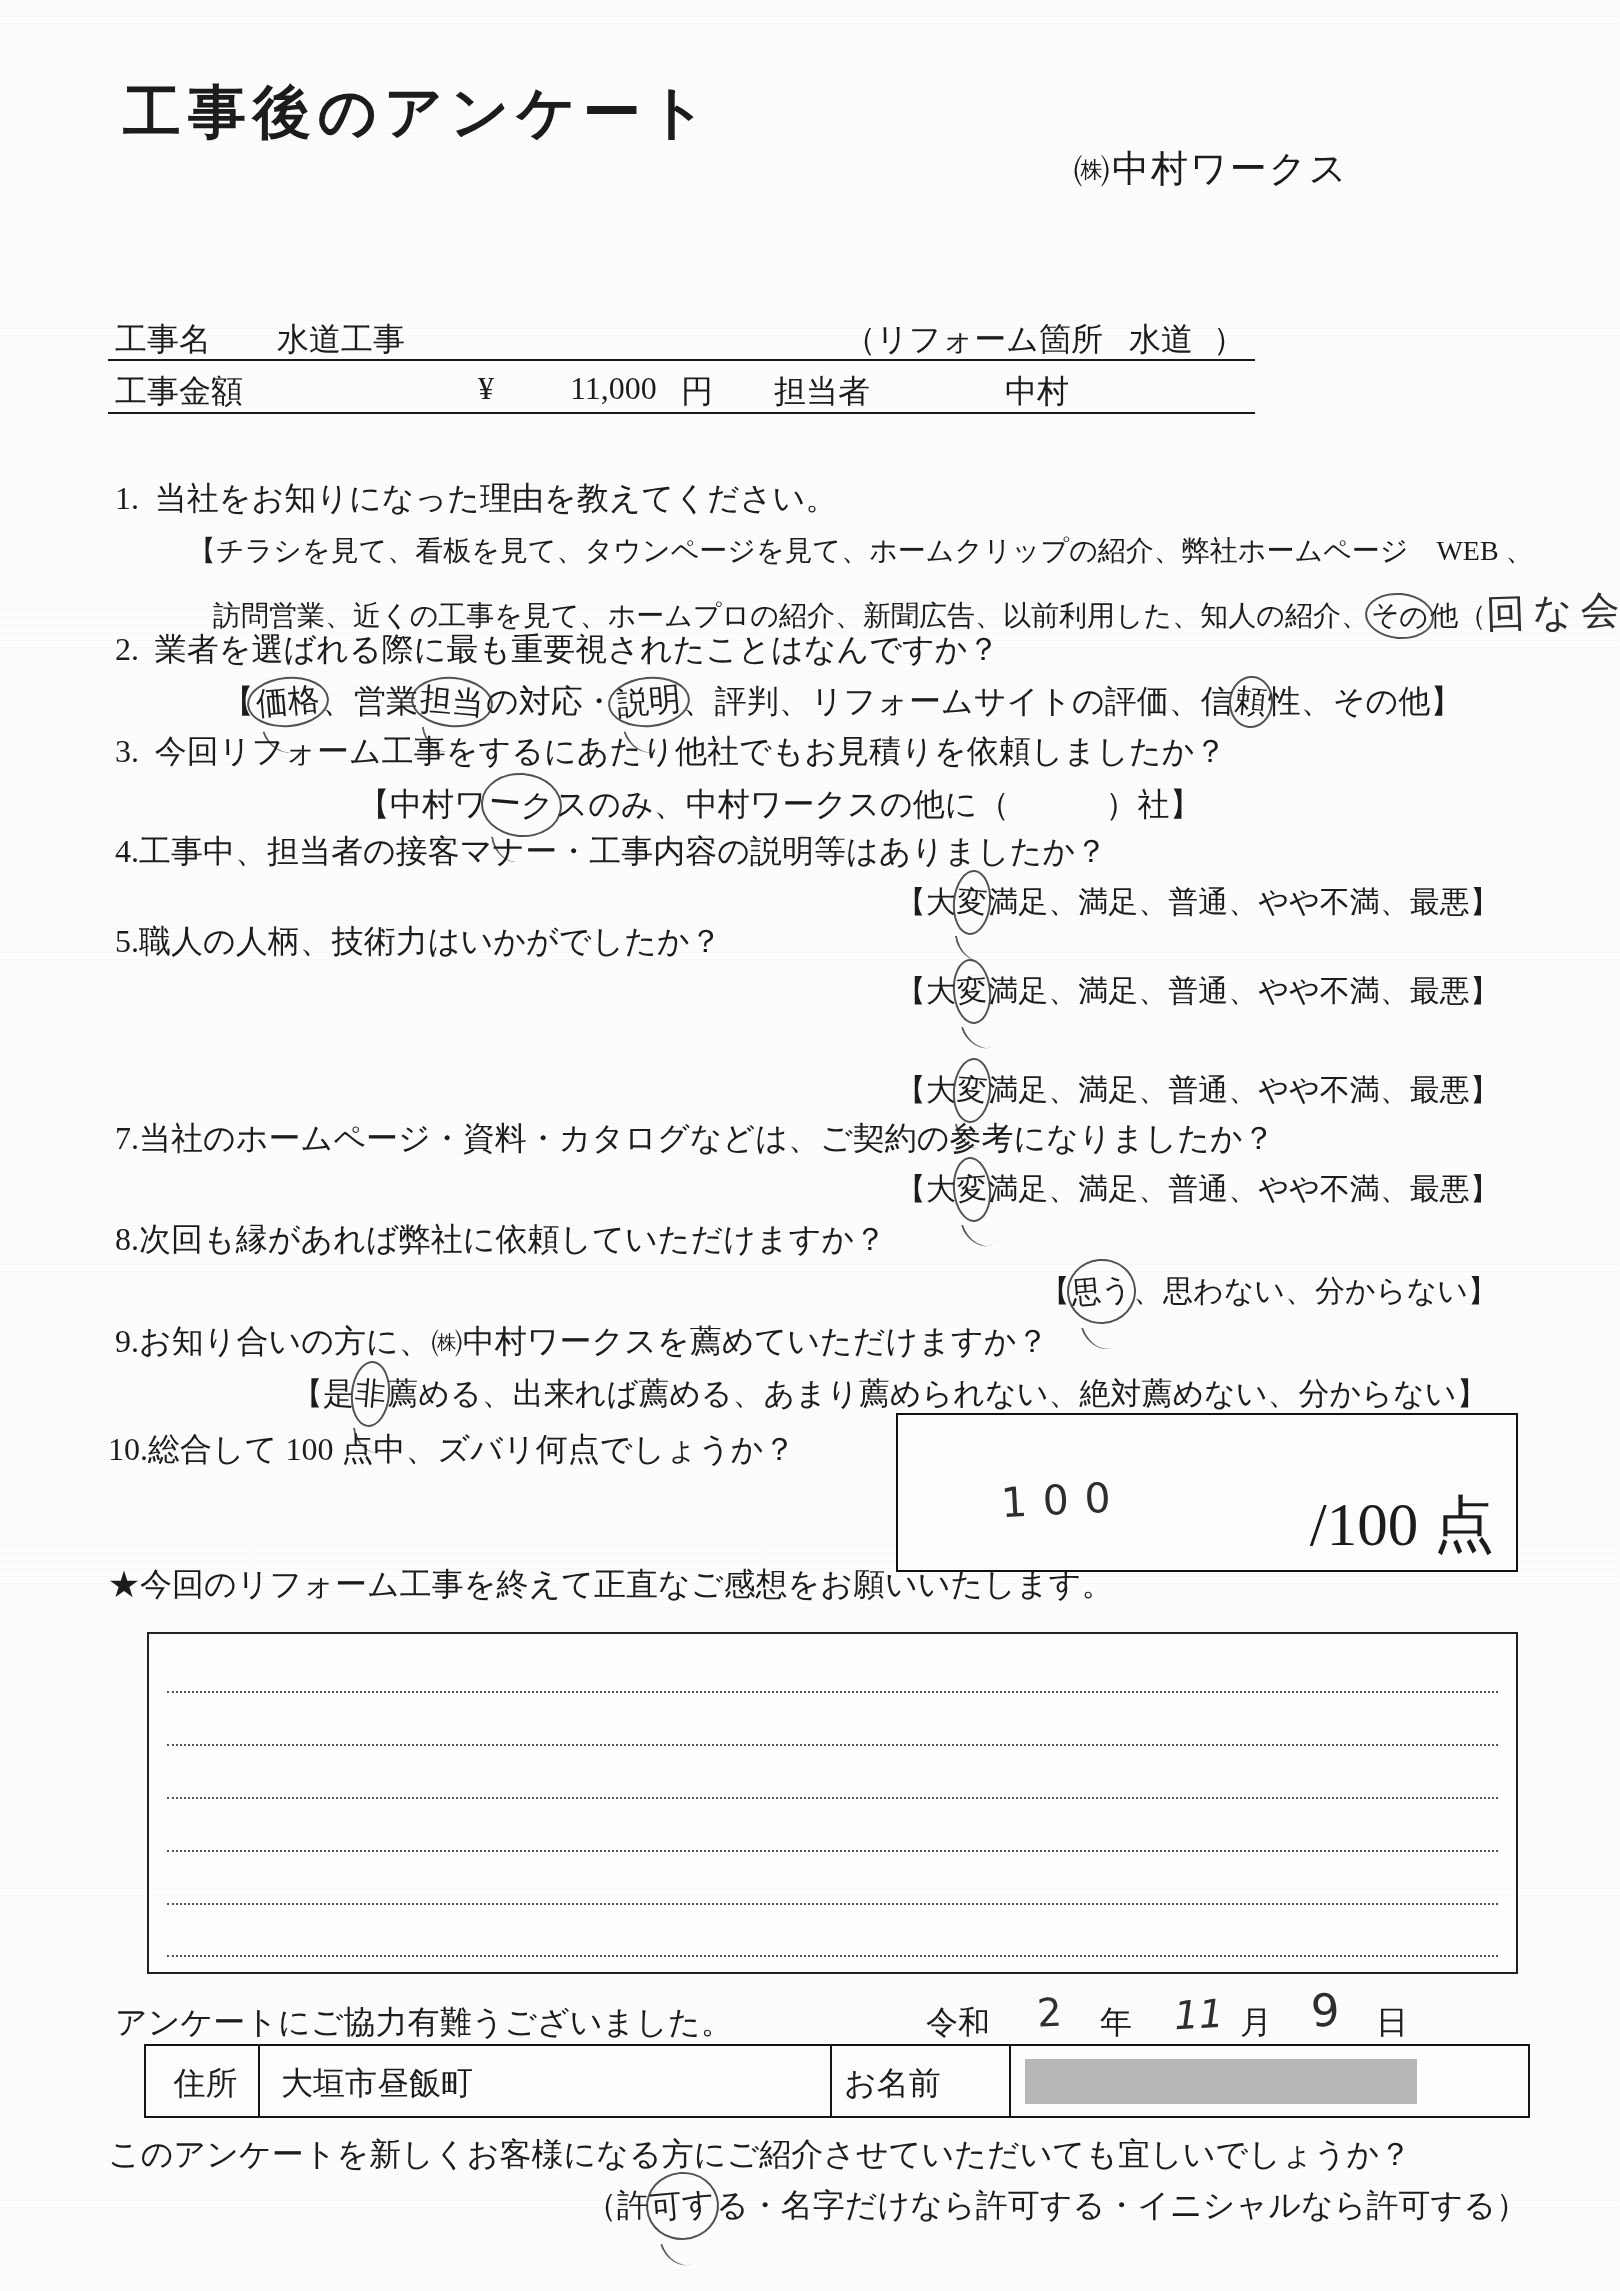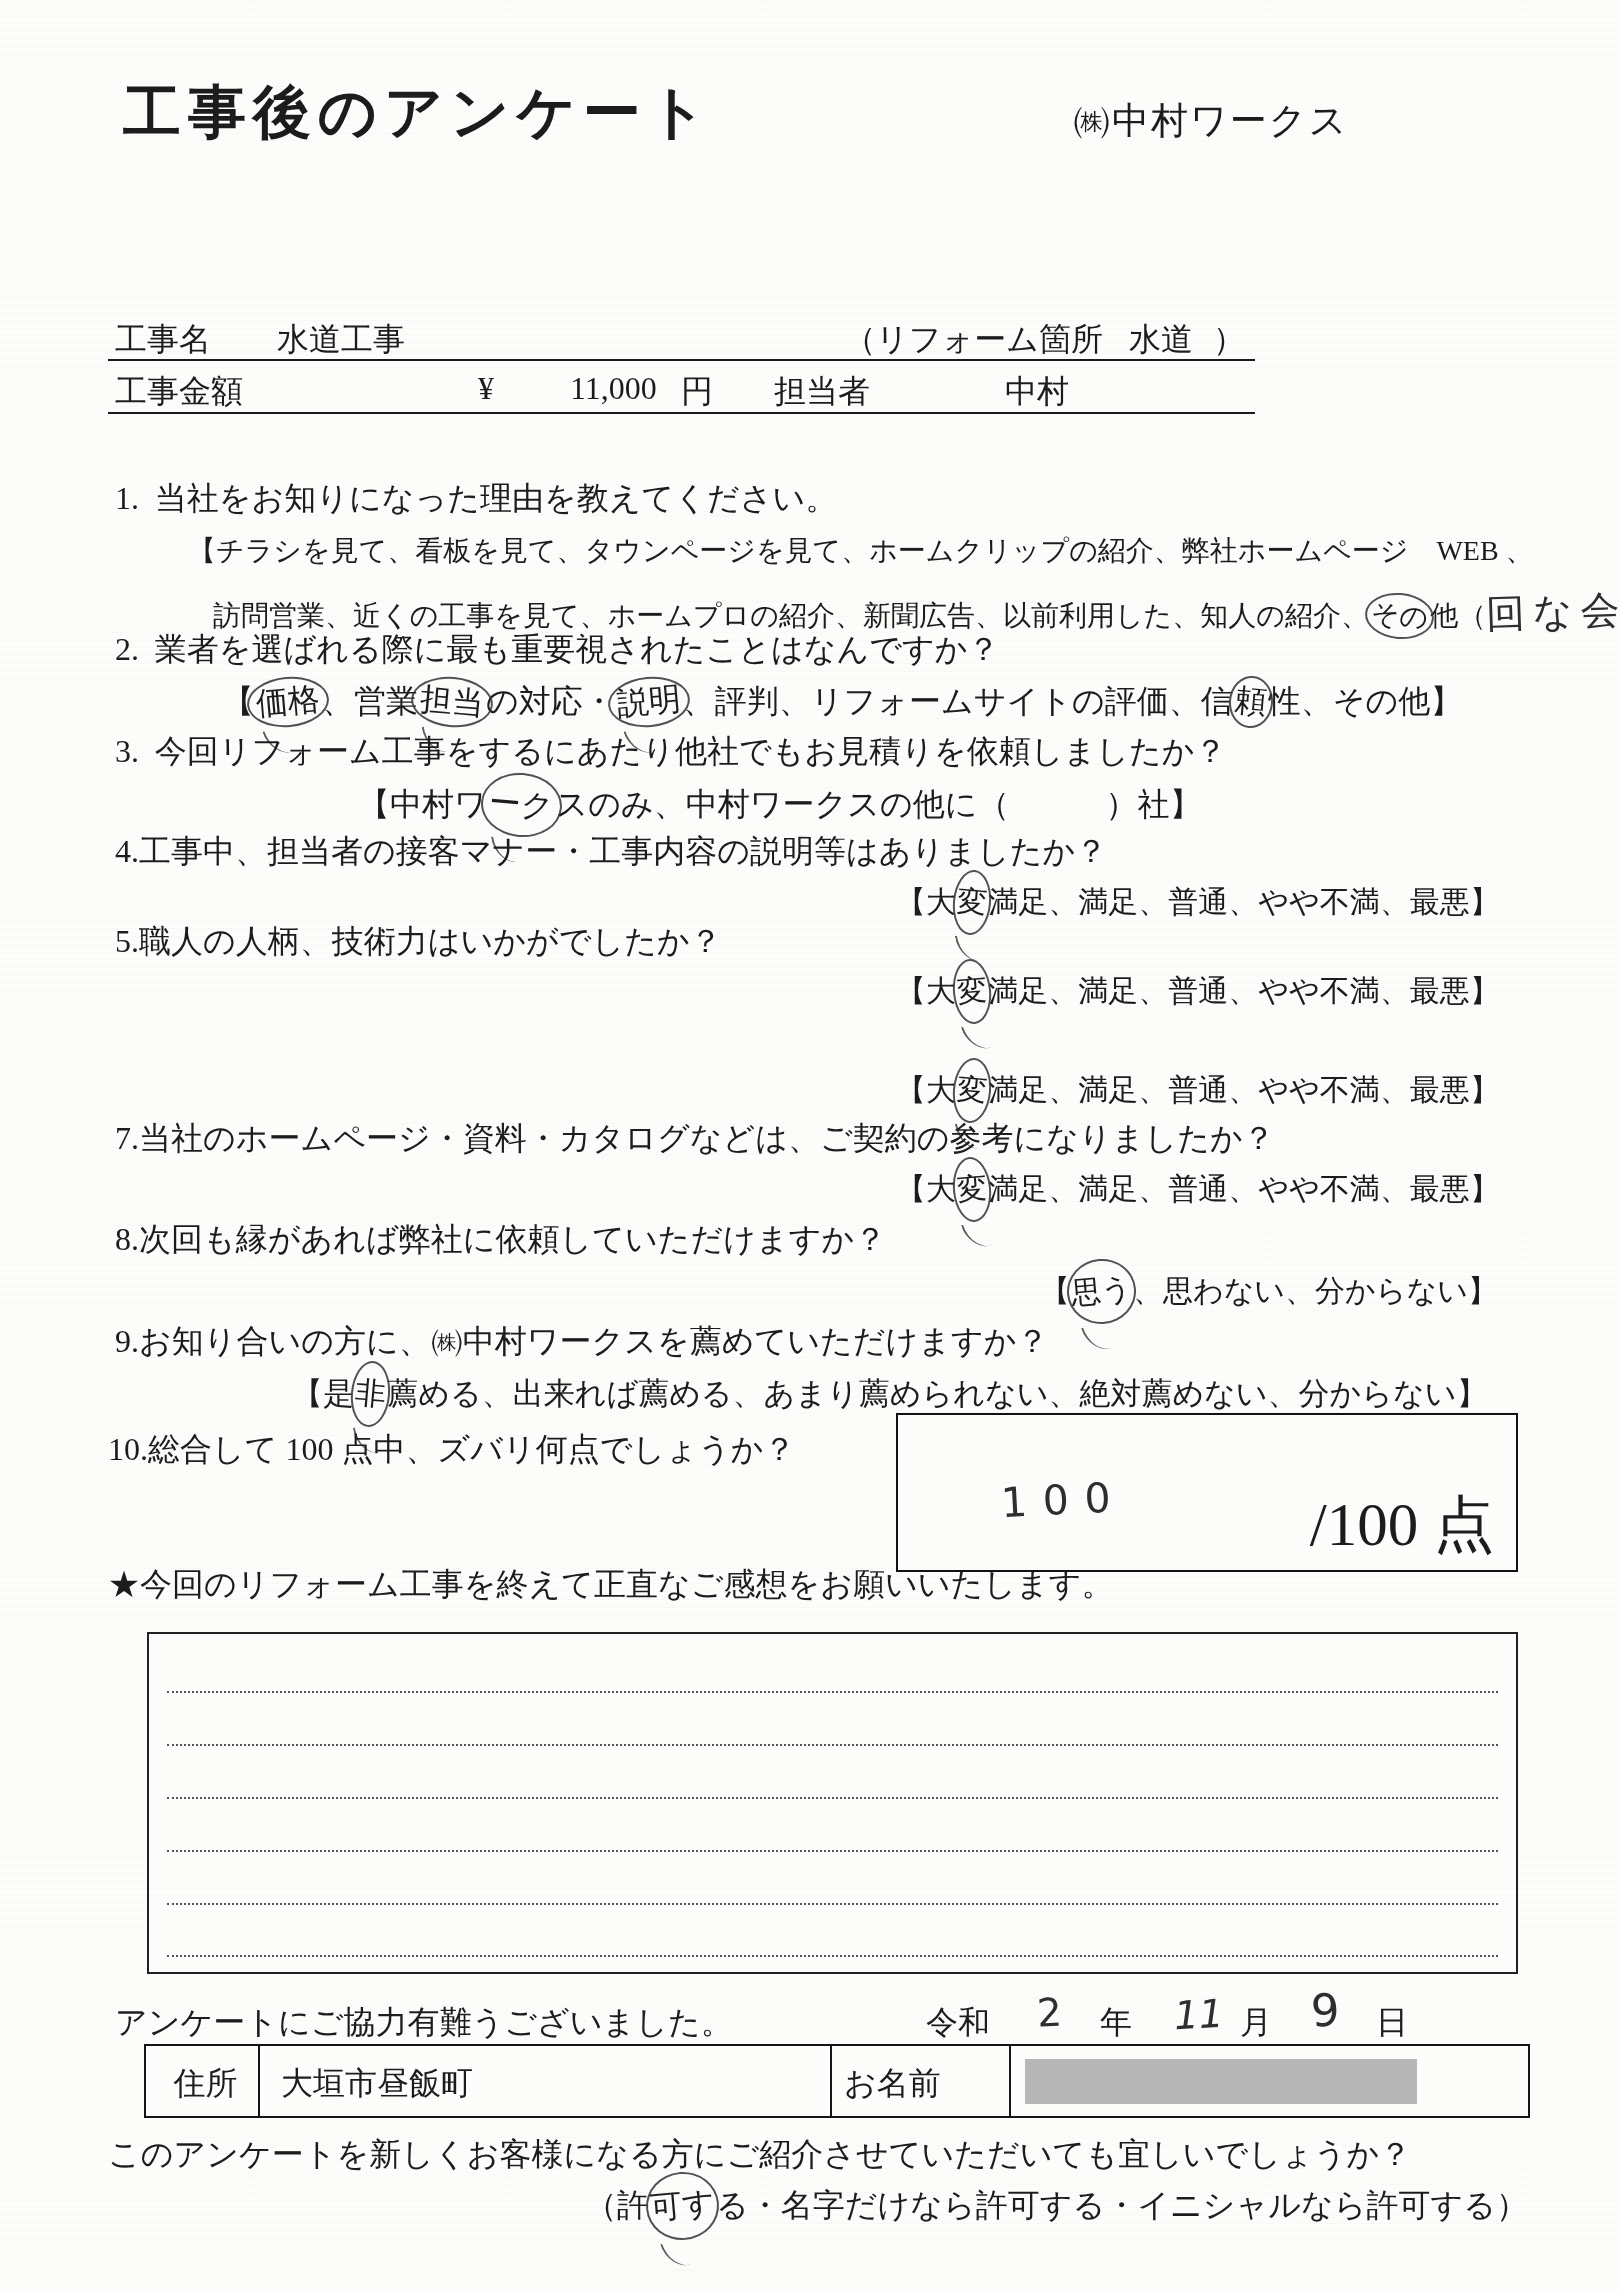--- a/index.html
+++ b/index.html
@@ -9,21 +9,21 @@
     margin:0 auto;
     background:
       repeating-linear-gradient(to bottom, rgba(0,0,0,0.016) 0 1px, transparent 1px 7.8px),
       #fcfcfa;
     overflow:hidden;
     font-family:"Liberation Serif","DejaVu Serif",serif;
     color:#1c1c1c;
   }
   .ab{position:absolute;white-space:nowrap;}
   .title{font-size:58px;font-weight:bold;letter-spacing:6.9px;}
-  .company{font-size:37px;letter-spacing:2px;}
+  .company{font-size:37px;letter-spacing:2px;margin-top:48px;}
   .intro{font-size:32px;line-height:56px;letter-spacing:0.5px;}
   .intro span{display:block;}
   .rule{position:absolute;height:0;border-top:2.9px solid #1a1a1a;}
   .t33{font-size:32px;}
   .t31{font-size:30px;}
   .t32{font-size:31px;}
   .t29{font-size:28px;margin-left:17px;}
   .qnum{display:inline-block;margin-right:15.7px;}
   .qnum0{display:inline-block;margin-right:0;}
   .hand{

